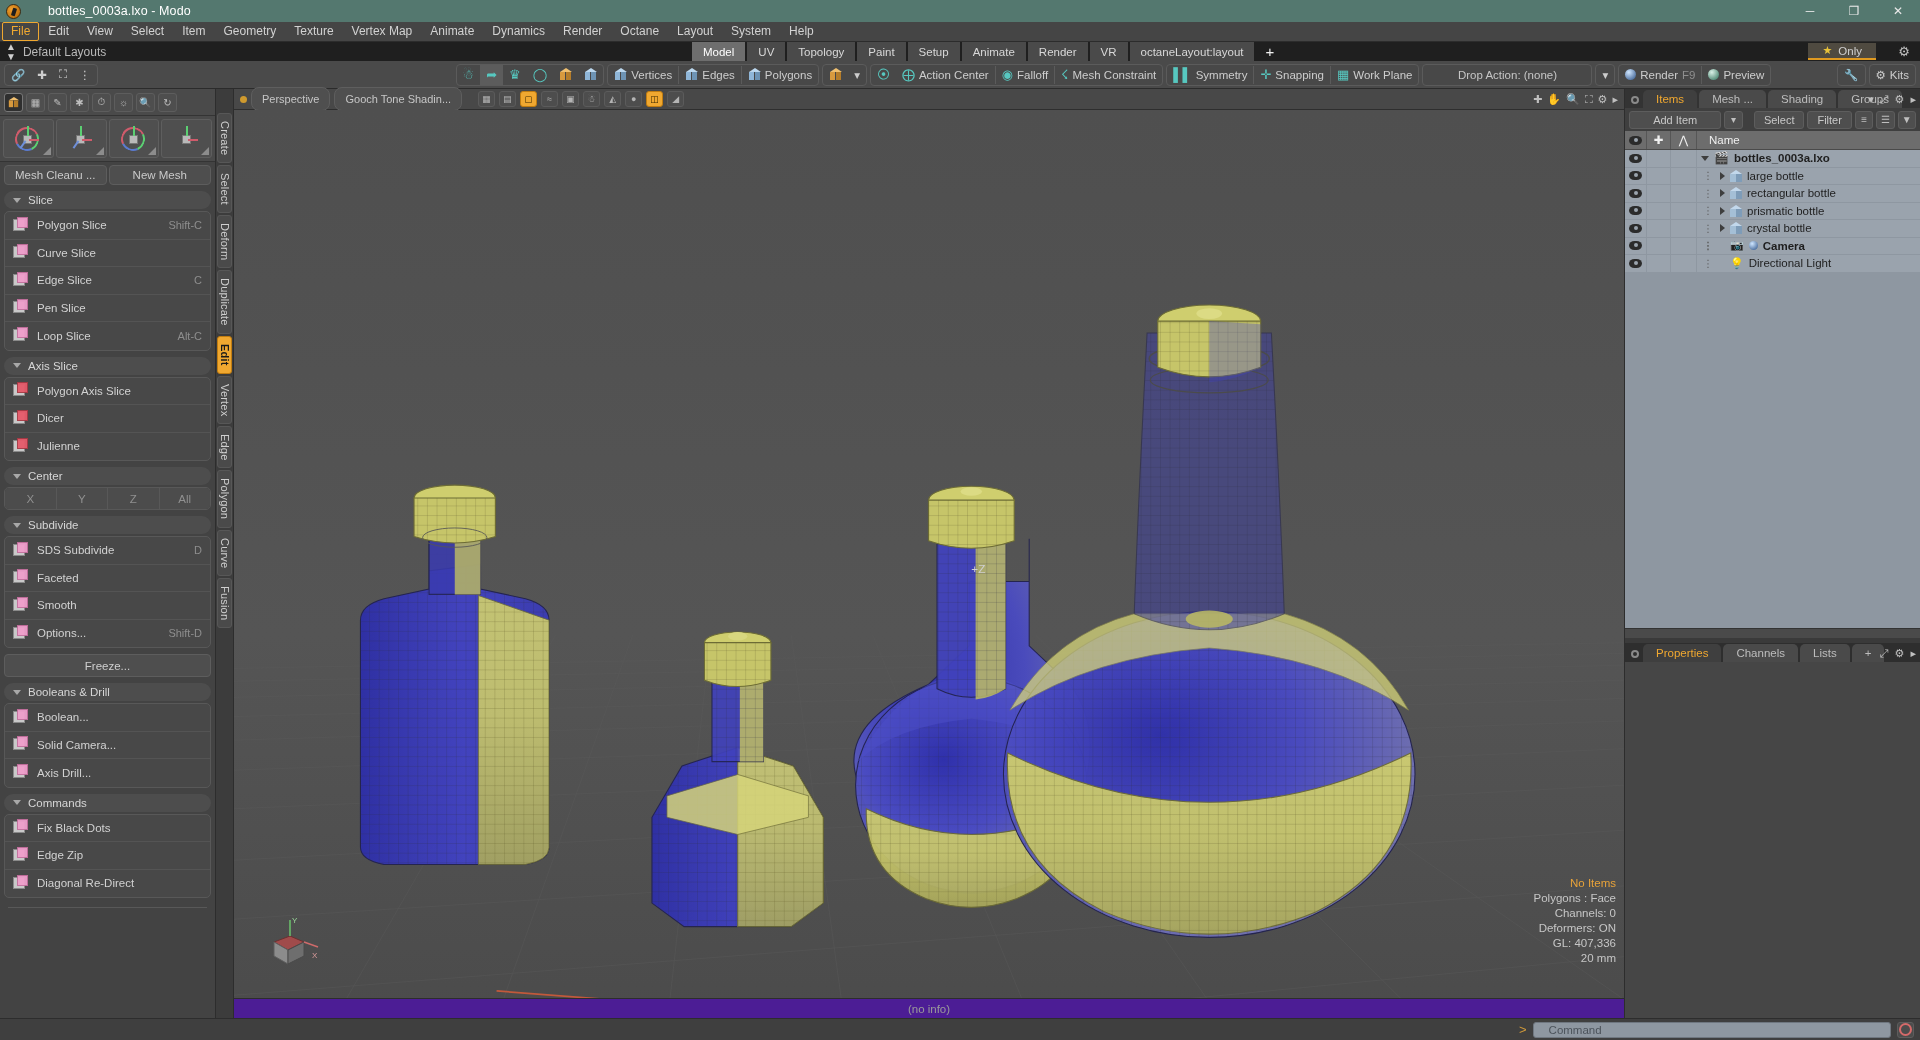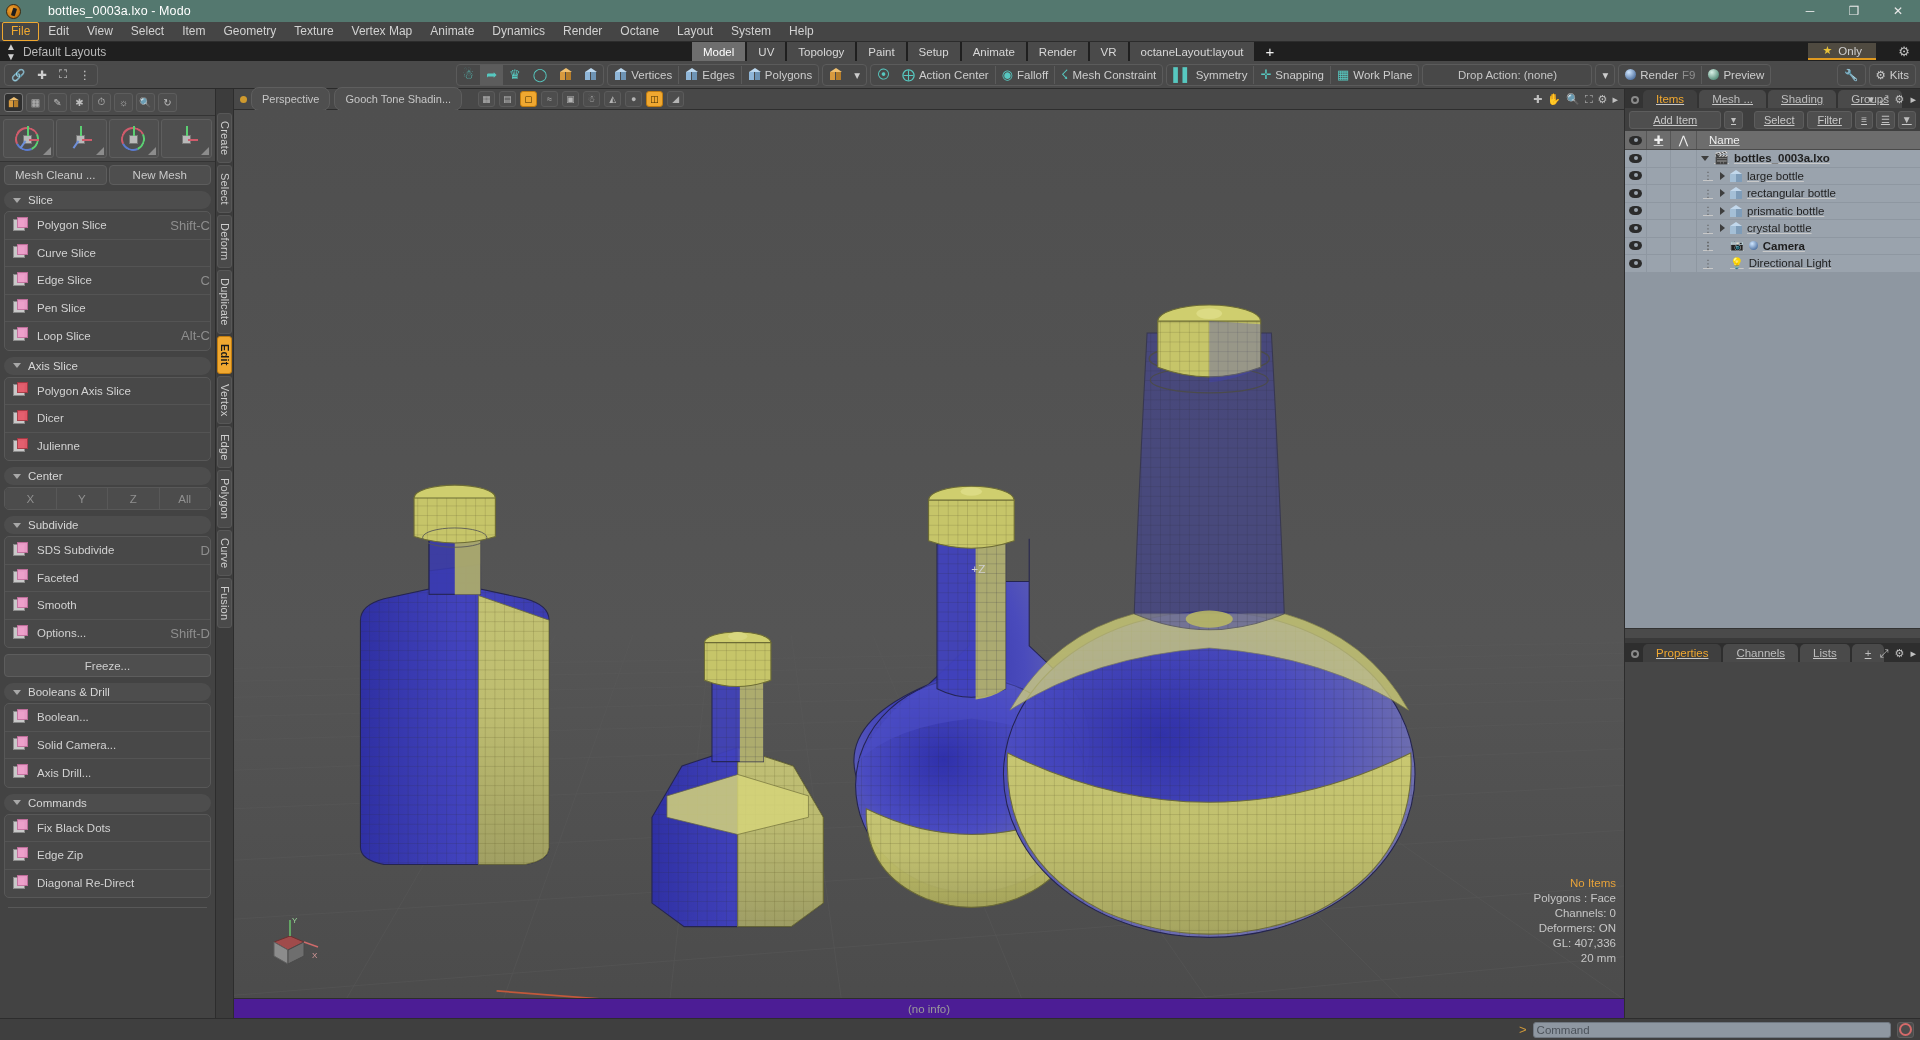--- a/index.html
+++ b/index.html
@@ -110,21 +110,21 @@
   .lp-two { display:flex; gap:2px; padding:3px 4px; background:#434343; }
   .lp-two .b { flex:1; background:#4e4e4e; border:1px solid #5d5d5d; border-radius:4px; height:20px;
                display:flex; align-items:center; justify-content:center; color:#cacaca; font-size:11.5px; }
   .sechead { height:18px; background:#4d4d4d; border-radius:9px; margin:3px 4px 2px 4px;
              display:flex; align-items:center; padding-left:9px; gap:7px; color:#d6d6d6; font-size:11.5px; }
   .sechead .tri { width:0;height:0;border-left:4.5px solid transparent;border-right:4.5px solid transparent;border-top:5px solid #a8a8a8; }
   .toolgroup { margin:0 4px 3px 4px; border:1px solid #585858; border-radius:5px; overflow:hidden; background:#484848; }
   .toolitem { height:27.5px; display:flex; align-items:center; padding-left:6px; gap:7px;
               border-bottom:1px solid #545454; color:#d2d2d2; font-size:11.5px; position:relative; }
   .toolitem:last-child { border-bottom:none; }
-  .toolitem .kb { margin-left:auto; color:#8e8e8e; font-size:13px; }
+  .toolitem .kb { margin-left:auto; margin-right:8px; color:#8e8e8e; font-size:11px; }
   .tico { width:19px; height:17px; flex:0 0 19px; position:relative; }
   .tico .c1{position:absolute;left:2px;top:2px;width:12px;height:12px;background:#c9c9c9;border:1px solid #8a8a8a;}
   .tico .c2{position:absolute;left:6px;top:0px;width:11px;height:11px;background:#ef9ecb;border:1px solid #c4709e;opacity:.95;}
   .tico.red .c2{background:#e65a6a;border-color:#a83944;}
   .flatbtn { margin:3px 4px; height:23px; background:#4e4e4e; border:1px solid #5d5d5d; border-radius:4px;
              display:flex; align-items:center; justify-content:center; color:#cfcfcf; font-size:11.5px;}
   .xyzrow { display:flex; margin:0 4px 3px 4px; border:1px solid #585858; border-radius:5px; overflow:hidden; }
   .xyzrow .x { flex:1; height:21px; background:#4c4c4c; display:flex; align-items:center; justify-content:center;
                color:#909090; font-size:11.5px; border-right:1px solid #585858;}
   .xyzrow .x:last-child{border-right:none;}
@@ -159,21 +159,21 @@
   .grid-floor { position:absolute; inset:0; }
   .vp-status { position:absolute; right:8px; bottom:32px; text-align:right; line-height:15px;
                font-size:11.5px; color:#c6c6c6; }
   .vp-status .hi { color:#e8a33a; }
   .axisWidget { position:absolute; left:34px; bottom:28px; width:54px; height:54px; }
   .vp-footer { height:20px; background:#4c1d95; border-top:1px solid #2d2d2d; display:flex;
                align-items:center; justify-content:center; color:#9a9a9a; font-size:11.5px; }
 
   
   .rightpanel { width:296px; flex:0 0 296px; background:#b91c1c; display:flex; flex-direction:column;
-                border-left:1px solid #2d2d2d;text-decoration:underline; }
+                border-left:1px solid #2d2d2d; }
   .tabbar { height:19px; background:#333333; display:flex; align-items:flex-end; padding-left:4px;
             position:relative; }
   .tabbar .recdot{ width:8px;height:8px;border-radius:50%;border:2px solid #8a8a8a;margin:0 4px 4px 2px;}
   .rtab { height:18px; padding:0 13px; background:#4a4a4a; color:#bdbdbd; font-size:11.5px;
           display:flex; align-items:center; border-radius:5px 5px 0 0; margin-right:2px; }
   .rtab.sel { background:#3f3f3f; color:#f0a830; }
   .tabbar .tb-right { position:absolute; right:4px; bottom:2px; display:flex; gap:6px; align-items:center;
                       color:#c0c0c0; font-size:11px; }
   .rp-tools { height:23px; display:flex; align-items:center; gap:3px; padding:2px 4px; background:#3f3f3f; }
   .rp-btn { height:18px; background:#4e4e4e; border:1px solid #5d5d5d; border-radius:3px;
@@ -206,21 +206,21 @@
   .listfill { flex:1; background:#8e97a1; }
   .hscroll { height:10px; background:#4a4a4a; border-top:1px solid #333; }
   .propsplit { height:5px; background:#3a3a3a; }
   .propbody { flex:1; background:#464646; }
 
   
   .cmdbar { height:22px; background:#3f3f3f; display:flex; align-items:center; gap:6px;
             padding:0 6px; border-top:1px solid #2d2d2d; }
   .cmdbar .gt { color:#d09a3a; font-size:13px; }
   .cmdinput { flex:1; height:16px; background:#8e97a1; border-radius:3px; border:1px solid #6f7780;
-              display:flex; align-items:center; padding-left:3px; color:#4c535b; font-size:11.5px; }
+              display:flex; align-items:center; padding-left:15px; color:#4c535b; font-size:11.5px; }
   .cmdstop { width:17px;height:16px;border:1px solid #5d5d5d;border-radius:3px;background:#4c4c4c;
              display:flex;align-items:center;justify-content:center;}
   .cmdstop:after{content:"";width:9px;height:9px;border:2px solid #d46a6a;border-radius:50%;}
   .leftstatus { width:1513px; height:22px; background:#3f3f3f; border-top:1px solid #2d2d2d; }
   .bottomrow { height:22px; display:flex; flex:0 0 22px; }
 </style>
 </head>
 <body>
 
 <div class="app">

